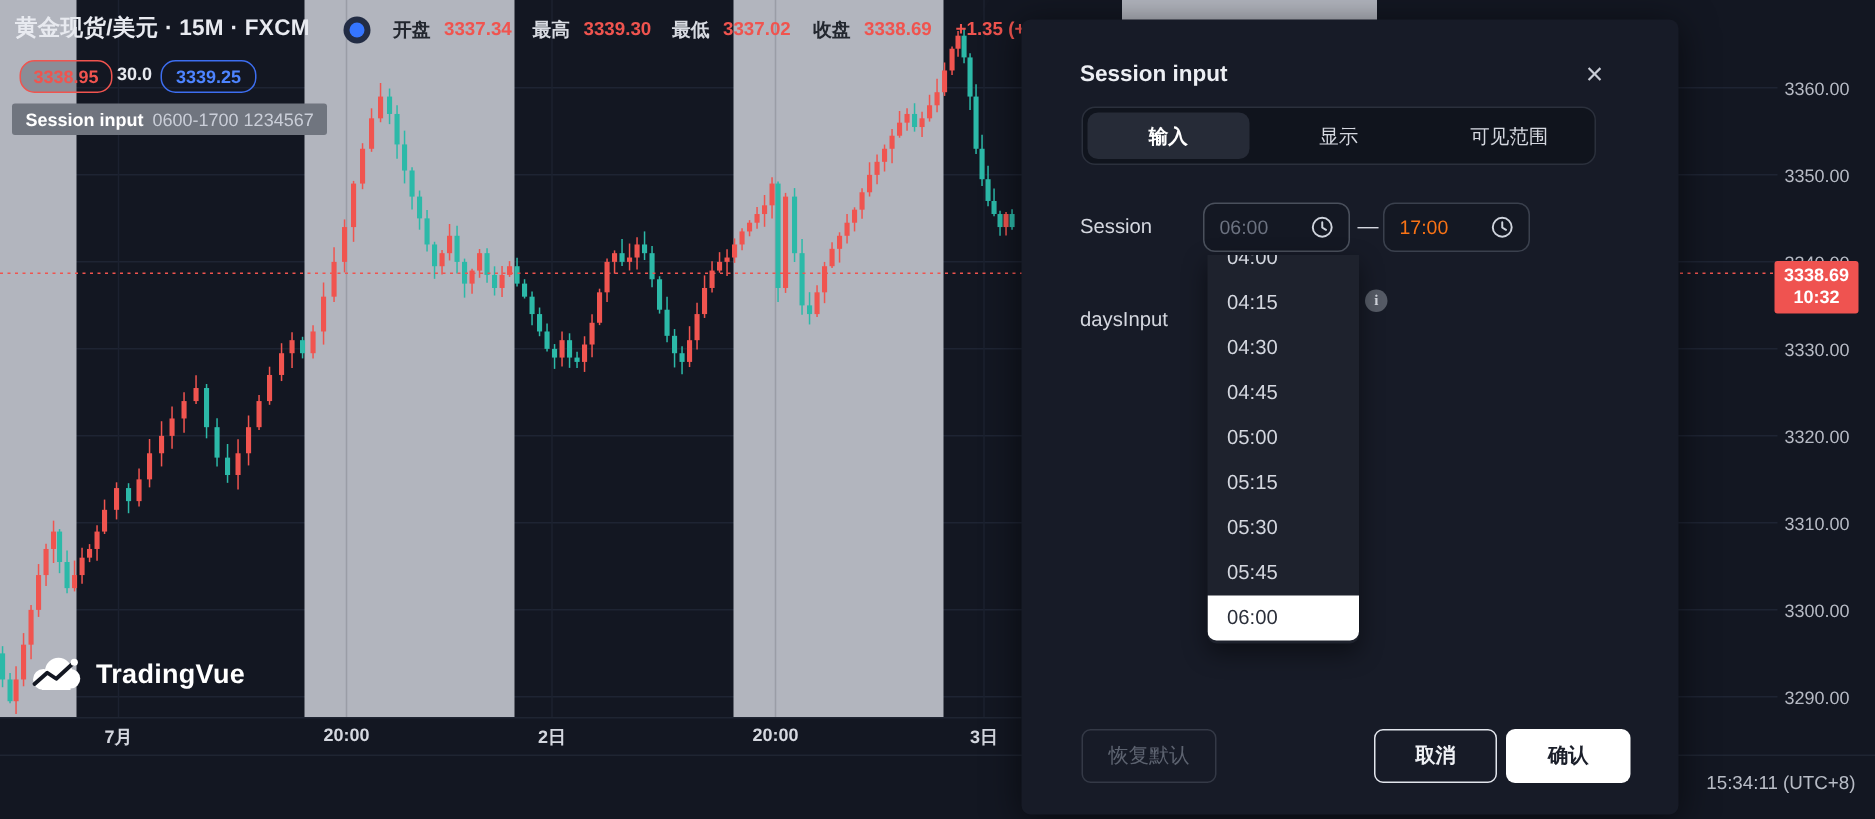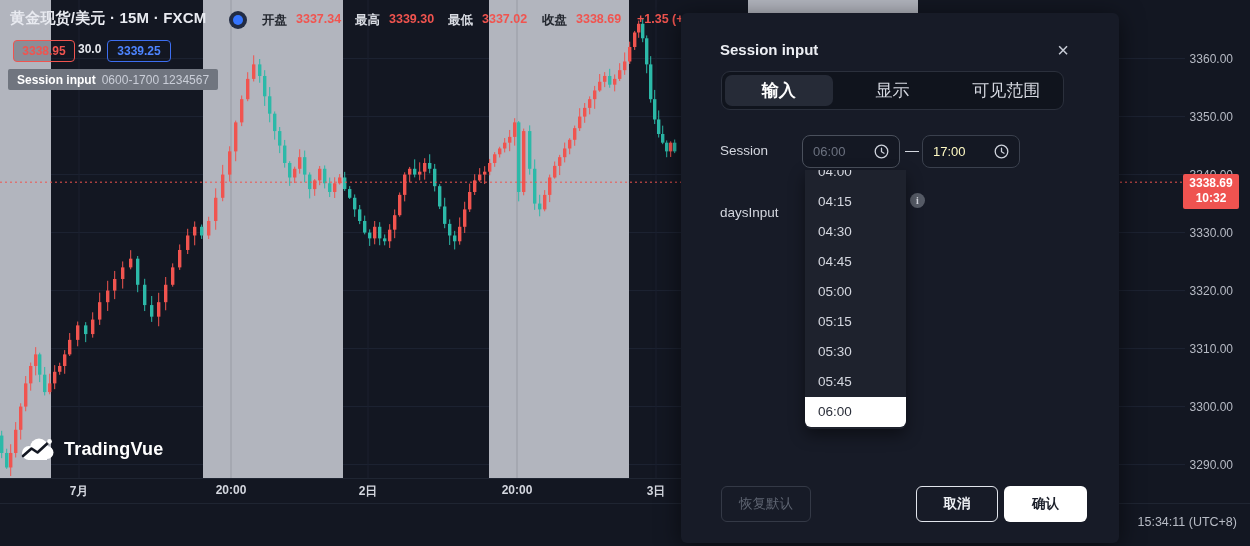--- a/index.html
+++ b/index.html
@@ -10,21 +10,21 @@
   #chart-svg{position:absolute;left:0;top:0;}
   .sep{position:absolute;background:#1f2532;height:1px;}
   
   .sym-title{font-size:15px;font-weight:bold;color:#e8eaf0;top:9px;left:10px;letter-spacing:.2px;}
   .ohlc-label{font-size:12.5px;font-weight:600;top:12px;}
   .ohlc-label.on-dark{color:#d8dbe2;}
   .ohlc-label.on-band{color:#23272f;}
   .ohlc-value{font-size:12.5px;font-weight:600;color:#f0544f;top:12px;}
   .blue-dot{top:11px;left:229px;width:18px;height:18px;border-radius:50%;background:#222c44;}
   .blue-dot i{position:absolute;left:4px;top:4px;width:10px;height:10px;border-radius:50%;background:#3575ff;display:block;}
-  .q-badge{top:40px;height:20px;line-height:20px;border-radius:4px;font-size:12px;font-weight:600;
+  .q-badge{top:40px;height:20px;line-height:20px;border-radius:10px;font-size:12px;font-weight:600;
     text-align:center;border:1px solid;background:rgba(19,23,34,.25);}
   .q-bid{left:13px;width:60px;color:#f0544f;border-color:#f0544f;}
   .q-spread{top:42px;left:78px;color:#e6e8ee;font-size:12px;font-weight:600;}
   .q-ask{left:107px;width:62px;color:#4d84ff;border-color:#3d6ef0;}
   .legend-box{top:69px;left:8px;height:21px;background:#70757f;border-radius:2px;display:flex;
     align-items:center;gap:6px;padding:0 9px;font-size:12px;}
   .legend-name{color:#ffffff;font-weight:600;}
   .legend-params{color:#caced8;}
   
   .logo{left:18px;top:434px;display:flex;align-items:center;gap:6px;}
@@ -39,31 +39,31 @@
   .toolbar{left:0;top:504px;width:680px;height:42px;display:flex;align-items:center;gap:16px;padding-left:20px;}
   .range-btn{font-size:13px;color:#c6cad4;cursor:pointer;white-space:nowrap;}
   
   .modal{left:681px;top:13px;width:438px;height:530px;background:#171b27;border-radius:6px;z-index:10;
     box-shadow:0 4px 24px rgba(0,0,0,.55);}
   .modal-title{left:39px;top:28px;font-size:15px;font-weight:bold;color:#eceef3;}
   .modal-close{left:369px;top:24px;width:26px;height:26px;color:#c8ccd6;font-size:20px;line-height:26px;
     text-align:center;cursor:pointer;}
   .tabbar{left:40px;top:58px;width:343px;height:39px;background:#10141d;border:1px solid #2b303c;
     border-radius:9px;display:flex;align-items:center;padding:0;box-sizing:border-box;}
-  .tab{flex:1;height:31px;line-height:31px;margin:0 3px;text-align:center;font-size:17px;color:#d4d7df;
+  .tab{flex:1;height:31px;line-height:31px;margin:0 3px;text-align:center;font-size:13px;color:#d4d7df;
     border-radius:7px;cursor:pointer;}
   .tab.active{background:#262b37;color:#ffffff;font-weight:600;}
   .field-label{font-size:13.5px;color:#d4d7df;}
   .time-input{height:33px;width:98px;background:#141823;border-radius:8px;display:flex;align-items:center;
     box-sizing:border-box;padding:0 10px;justify-content:space-between;}
   .ti-1{left:121px;top:122px;border:1px solid #4a505c;}
   .ti-2{left:241px;top:122px;border:1px solid #3a404d;}
   .ti-text{font-size:13px;}
   .ti-dim{color:#6c7280;}
-  .ti-lit{color:#fef9c3;}
+  .ti-lit{color:#f97316;}
   .range-sep{left:224px;top:129px;color:#d4d7df;font-size:14px;}
   .info-icon{left:229px;top:180px;width:15px;height:15px;border-radius:50%;background:#565b66;color:#d3d6de;
     font-size:10px;font-weight:bold;text-align:center;line-height:15px;font-family:"Liberation Serif",serif;}
   .dropdown{left:124px;top:157px;width:101px;height:259px;background:#1e222d;border-radius:0 0 6px 6px;
     overflow:hidden;box-shadow:0 6px 16px rgba(0,0,0,.45);z-index:3;}
   .dd-list{position:absolute;left:0;top:-13px;width:100%;}
   .dd-item{height:30px;line-height:30px;padding-left:13px;font-size:13.5px;color:#d4d7df;cursor:pointer;}
   .dd-item.selected{background:#ffffff;color:#2a2e39;border-radius:0 0 6px 6px;}
   .m-btn{top:473px;height:36px;border-radius:6px;box-sizing:border-box;text-align:right;font-size:13.5px;
     cursor:pointer;display:flex;align-items:center;justify-content:center;}

